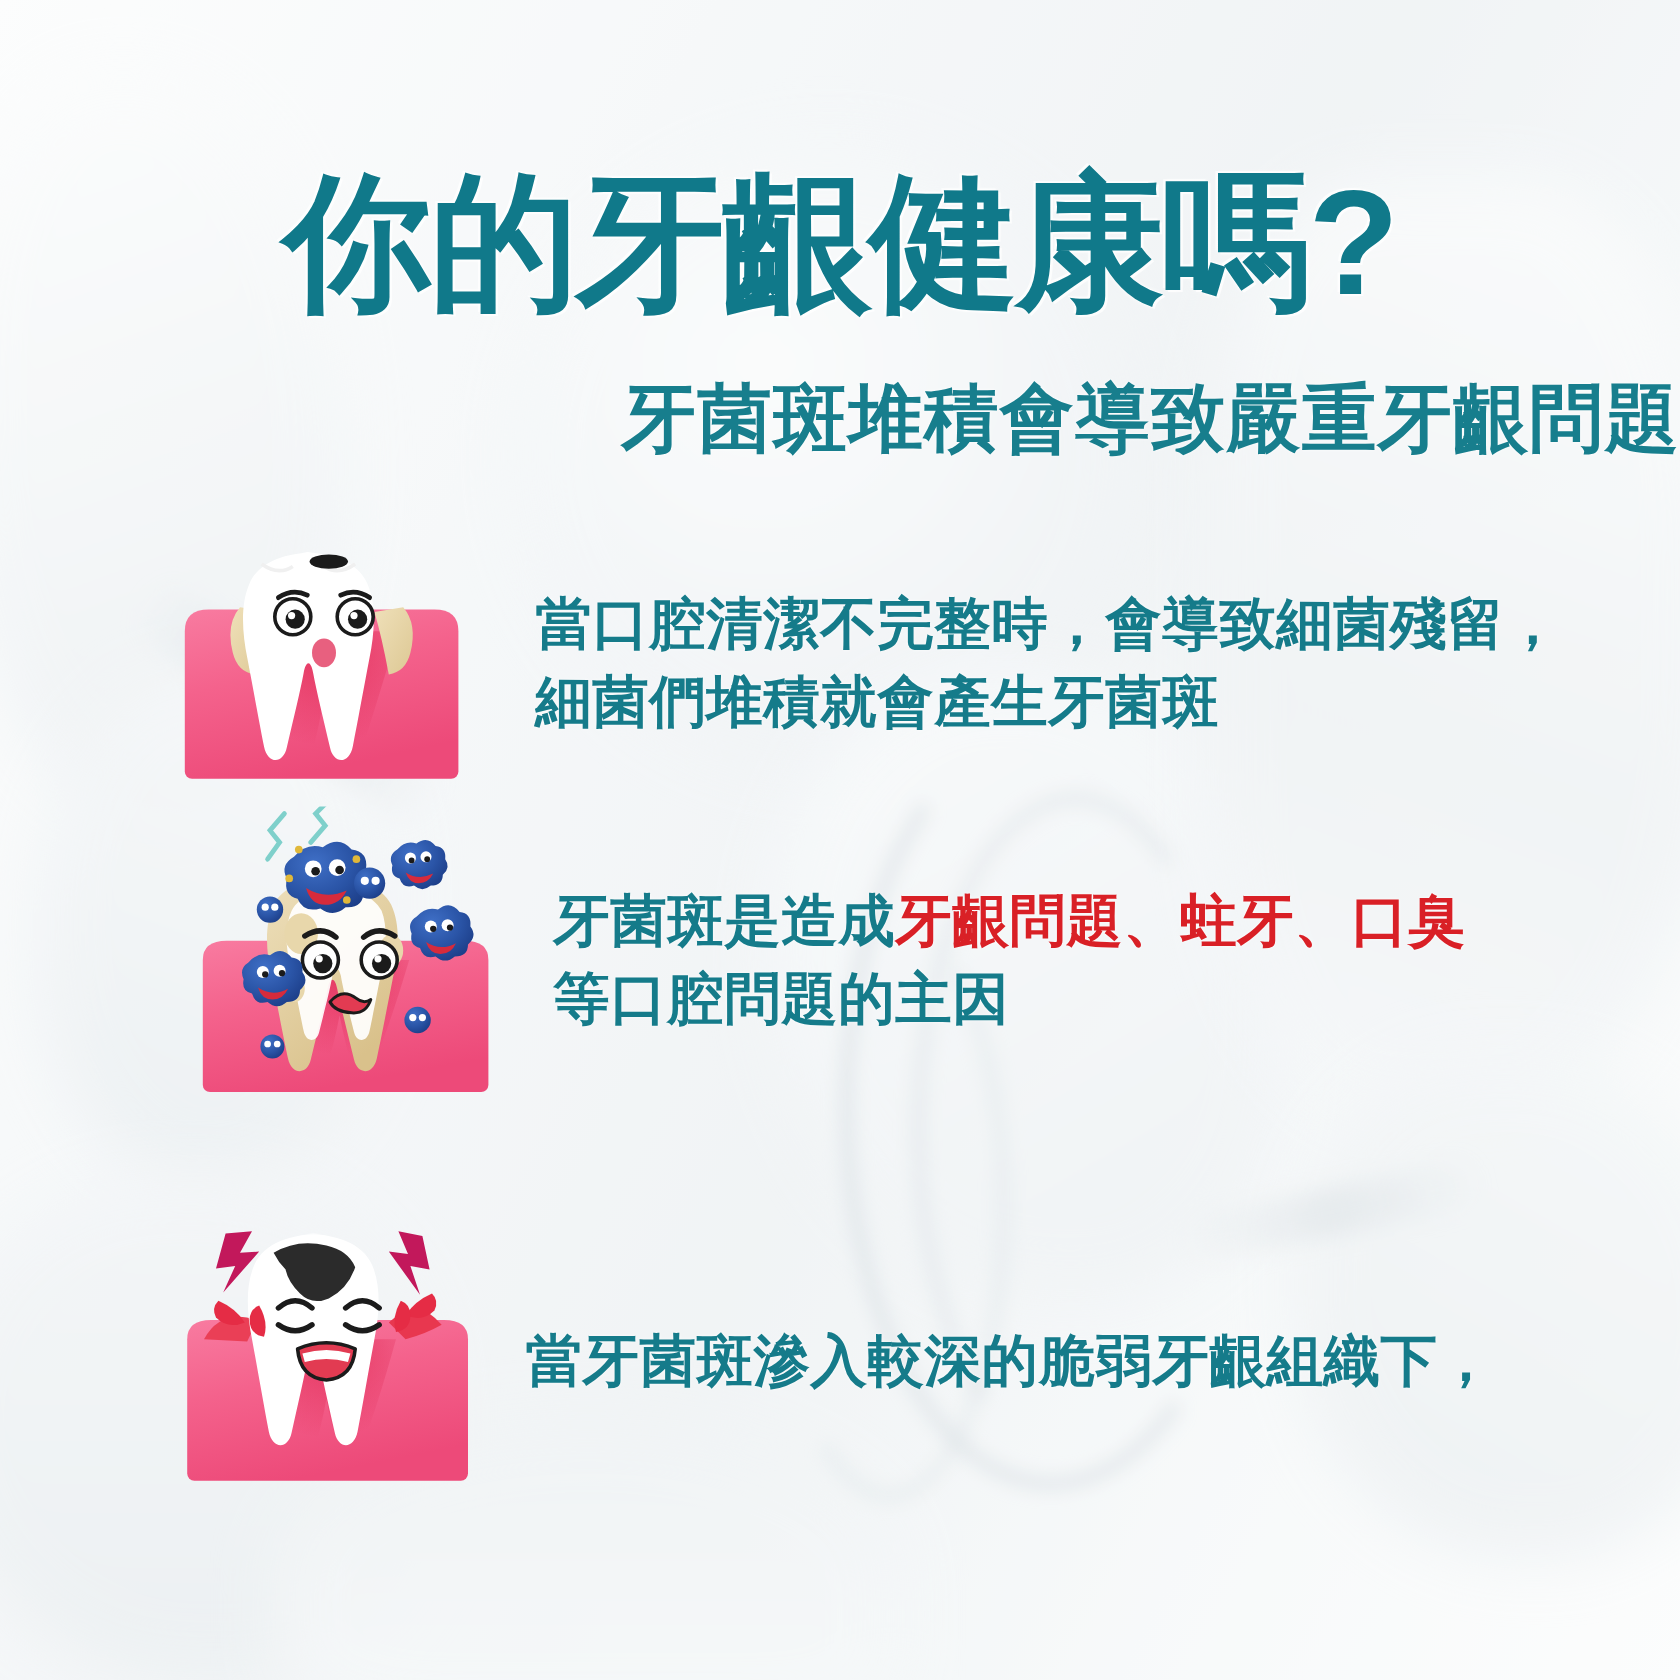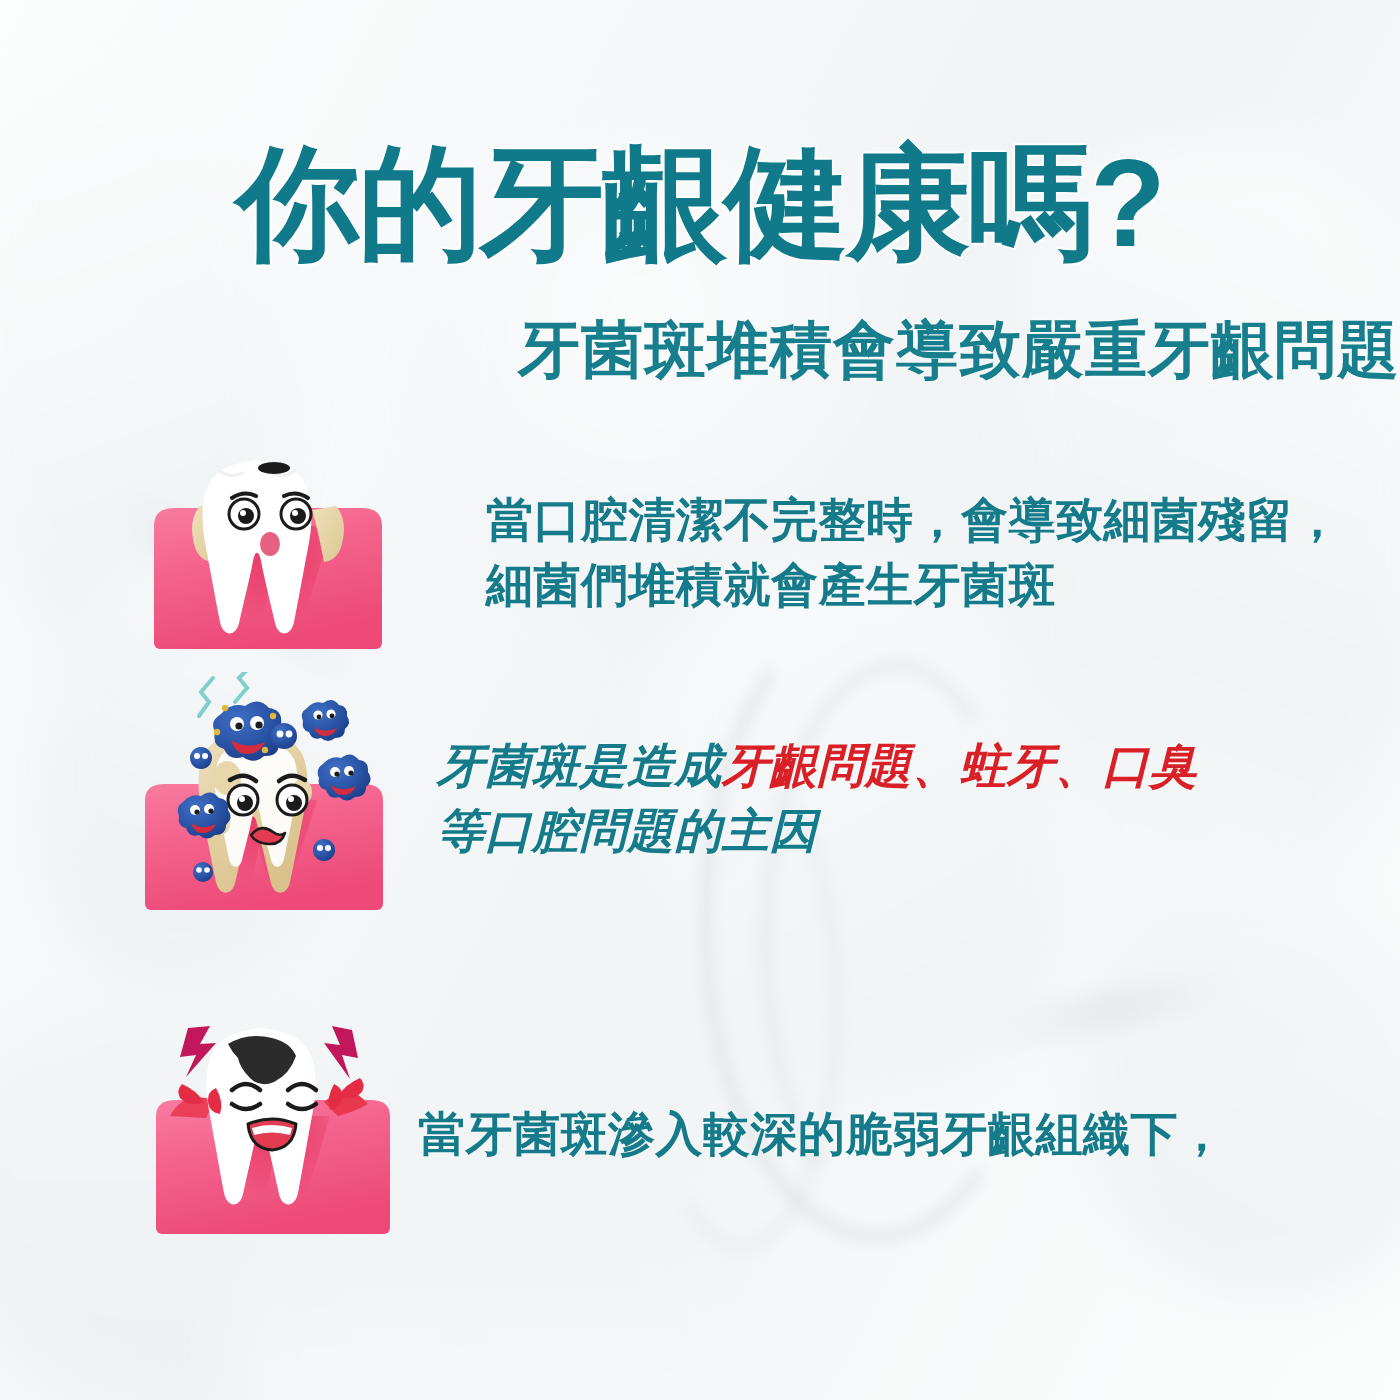--- a/index.html
+++ b/index.html
@@ -76,26 +76,26 @@
 
   .row{position:absolute;display:flex;align-items:center;}
   .row .art{position:relative;flex:0 0 auto;}
   .row .copy{
     font-size:47px;line-height:1.38;font-weight:bold;color:#157b8a;
     letter-spacing:.5px;text-shadow:0 0 3px rgba(255,255,255,.8);
   }
   .copy .hot{color:#d92026;}
   .copy .ln{display:block;white-space:nowrap;}
 
-  #row1{left:148px;top:448px;gap:40px;}
-  #row2{left:139px;top:672px;font-style:italic;}
+  #row1{left:148px;top:448px;}
+  #row2{left:163px;top:672px;}
   #row3{left:148px;top:1012px;}
   #row1 .copy{margin-left:58px;}
   #row2 .copy{margin-left:48px;}
-  #row3 .copy{margin-left:20px;}
+  #row3 .copy{margin-left:40px;}
 </style>
 </head>
 <body>
 
 <div id="poster">
 
   <div class="bg-layer">
     <div class="bg-base"></div>
     <div class="blob b1"></div>
     <div class="blob b2"></div>

